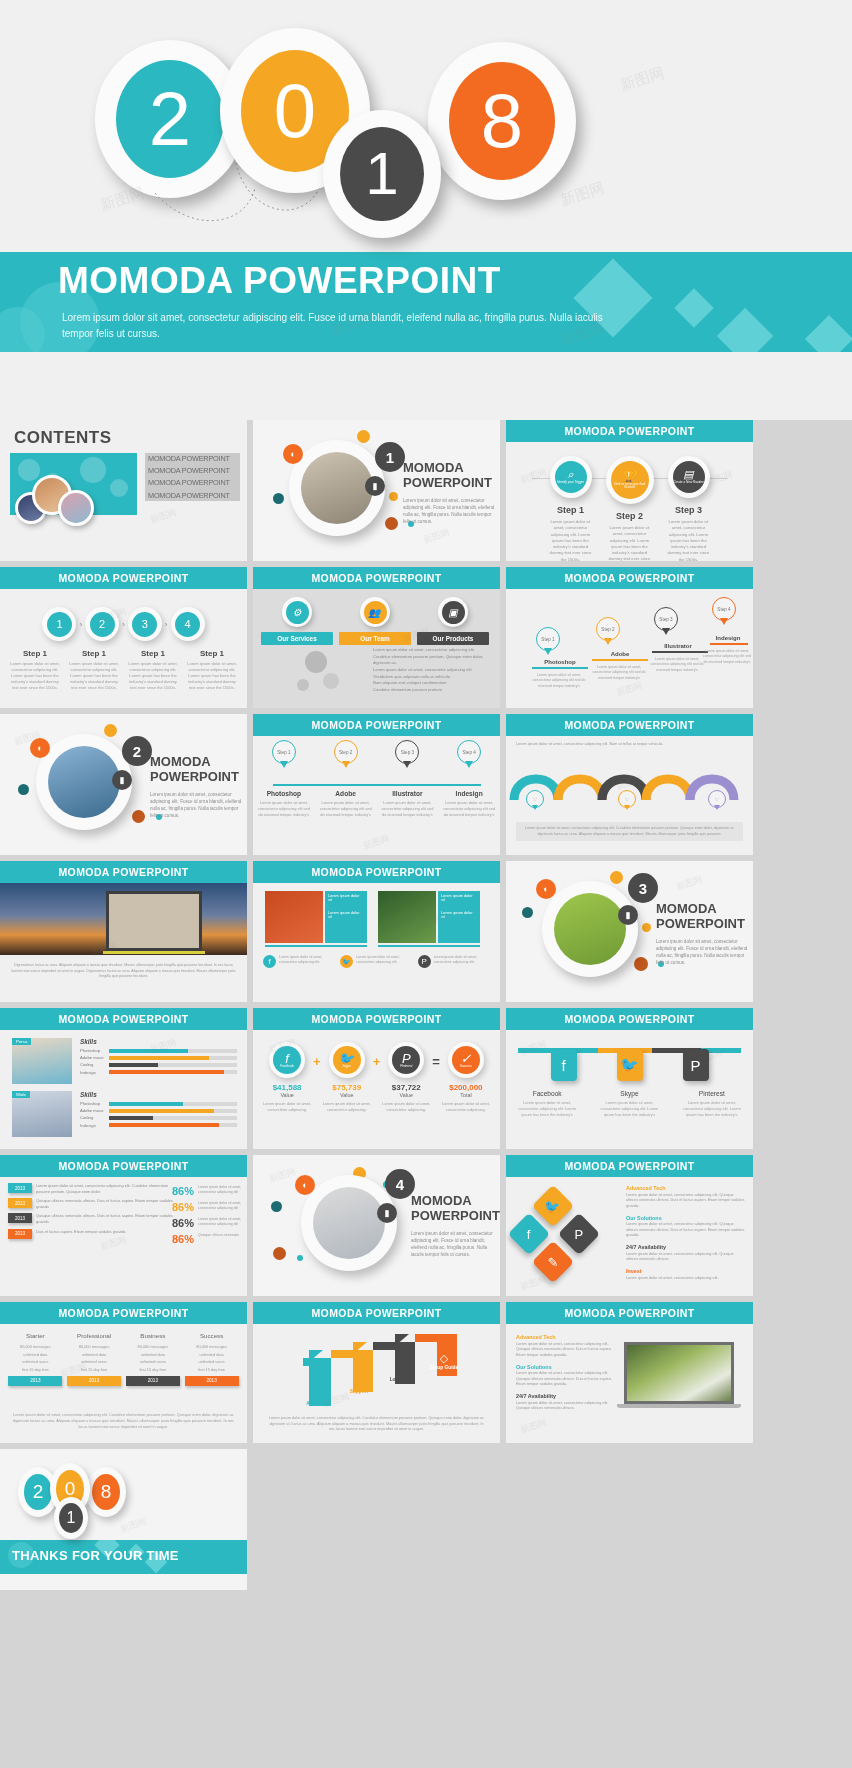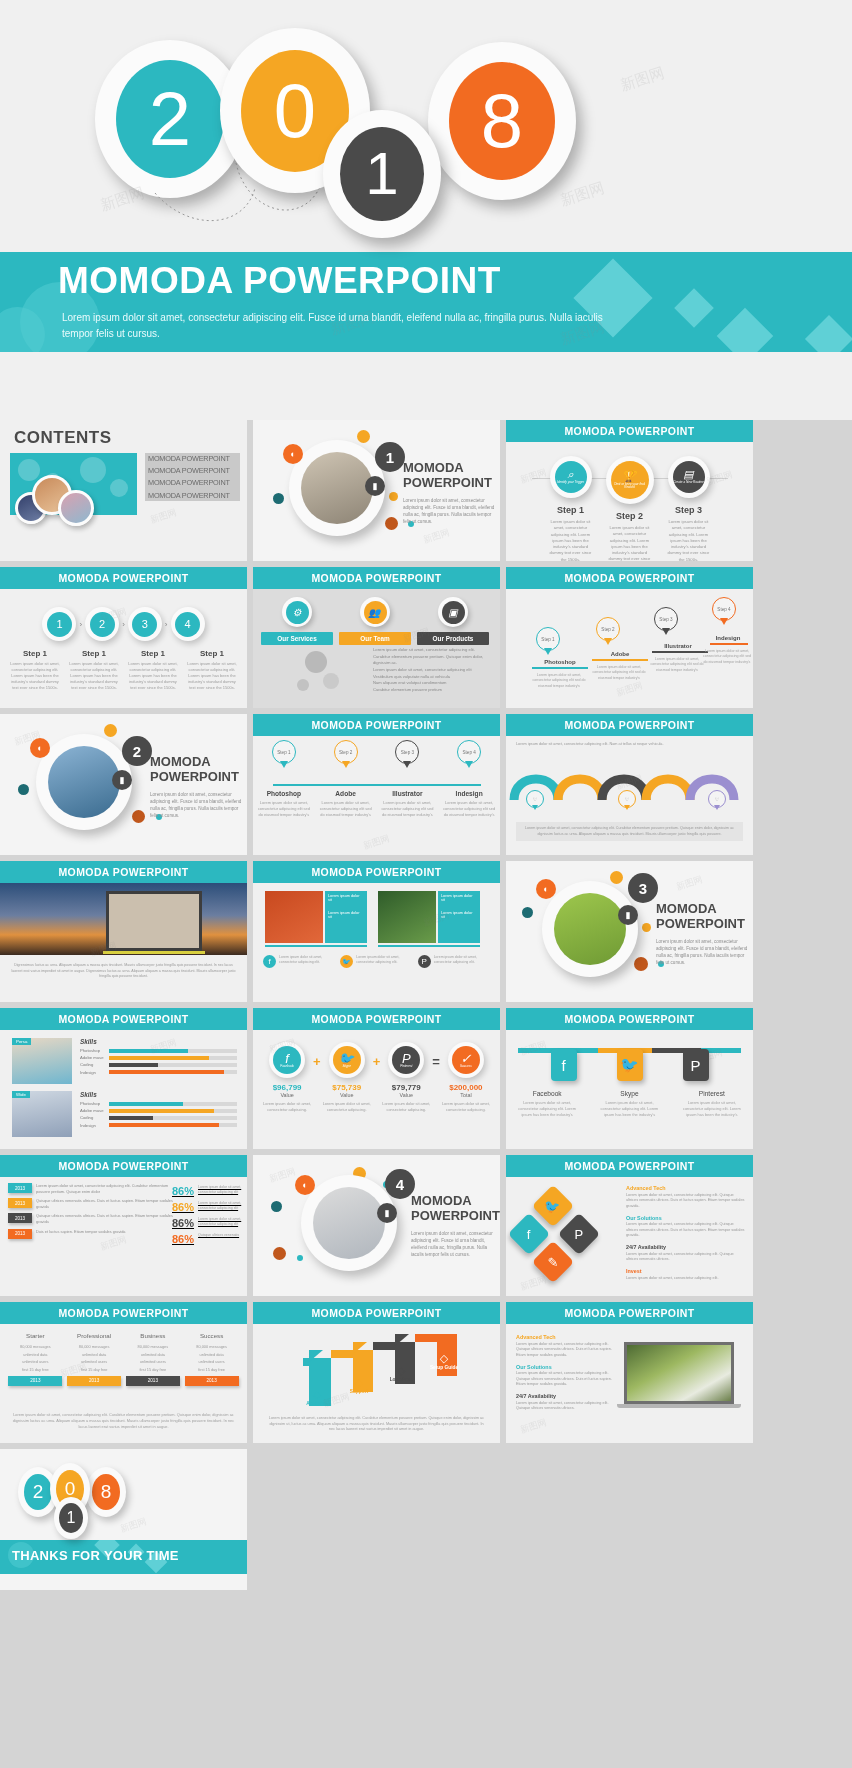--- a/index.html
+++ b/index.html
@@ -158,21 +158,21 @@
   .socrow>div{width:66px;text-align:center;}
   .socname{font-size:6.6px;color:#4A4A4A;}
   .soctxt{font-size:3.9px;color:#a3a3a3;line-height:1.5;margin-top:3px;}
 
   
   .tl{position:absolute;left:8px;top:6px;width:165px;}
   .tlrow{display:flex;align-items:flex-start;gap:4px;margin-bottom:3.5px;}
   .tlyear{width:24px;height:10px;color:#fff;font-size:4.6px;display:flex;align-items:center;justify-content:center;box-shadow:1px 2px 3px rgba(0,0,0,.22);}
   .tltxt{flex:1;font-size:3.9px;color:#8f8f8f;line-height:1.5;}
   .pctcol{position:absolute;left:172px;top:8px;width:70px;}
-  .pctrow{display:flex;gap:4px;margin-bottom:4px;text-decoration:underline;}
+  .pctrow{display:flex;gap:4px;margin-bottom:4px;}
   .pctnum{font-size:11px;font-weight:bold;}
   .pctt{font-size:3.5px;color:#9a9a9a;line-height:1.45;flex:1;}
 
   
   .dtiles{position:absolute;left:8px;top:14px;width:105px;height:92px;}
   .dtile{position:absolute;width:30px;height:30px;border-radius:5px;transform:rotate(45deg);display:flex;align-items:center;justify-content:center;box-shadow:2px 3px 5px rgba(0,0,0,.25);}
   .dtile span{transform:rotate(-45deg);color:#fff;font-size:13px;}
   .tcol{position:absolute;left:120px;top:8px;width:120px;}
   .thead{font-size:5.4px;font-weight:bold;margin-bottom:1.5px;}
   .tbody{font-size:3.8px;color:#9a9a9a;line-height:1.5;margin-bottom:5px;}
@@ -689,39 +689,39 @@
     </div>
 
     <div class="slide">
       <div class="sbar">MOMODA POWERPOINT</div>
       <div class="sbody">
         <div class="valrow">
           <div class="valcol">
             <div class="valc">
                 <i style="background:#2CB8C0">f<small>Facebook</small></i>
               </div>
-            <div class="valamt" style="color:#2CB8C0">$96,799</div>
+            <div class="valamt" style="color:#2CB8C0">$41,588</div>
             <div class="vallbl">Value</div>
             <div class="valtxt">Lorem ipsum dolor sit amet, consectetur adipiscing.</div>
           </div>
           <div class="op">+</div>
           <div class="valcol">
             <div class="valc">
                 <i style="background:#F5A623">🐦<small>Skype</small></i>
               </div>
             <div class="valamt" style="color:#F5A623">$75,739</div>
             <div class="vallbl">Value</div>
             <div class="valtxt">Lorem ipsum dolor sit amet, consectetur adipiscing.</div>
           </div>
           <div class="op">+</div>
           <div class="valcol">
             <div class="valc">
                 <i style="background:#4A4A4A">P<small>Pinterest</small></i>
               </div>
-            <div class="valamt" style="color:#4A4A4A">$79,779</div>
+            <div class="valamt" style="color:#4A4A4A">$37,722</div>
             <div class="vallbl">Value</div>
             <div class="valtxt">Lorem ipsum dolor sit amet, consectetur adipiscing.</div>
           </div>
           <div class="op" style="color:#4A4A4A">=</div>
           <div class="valcol">
             <div class="valc">
                 <i style="background:#F26B21">✓<small>Success</small></i>
               </div>
             <div class="valamt" style="color:#F26B21">$200,000</div>
             <div class="vallbl">Total</div>

